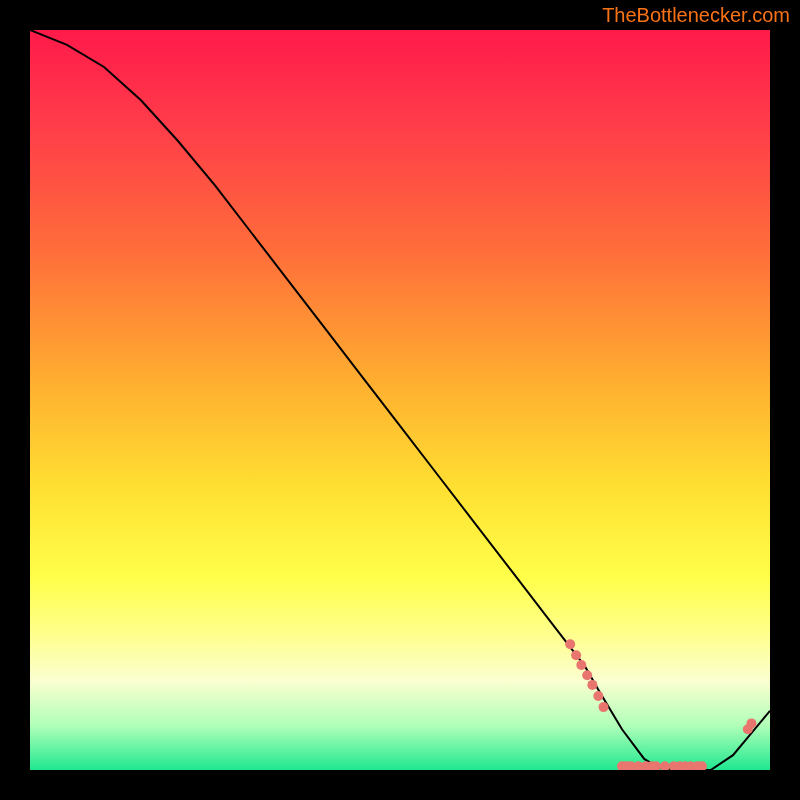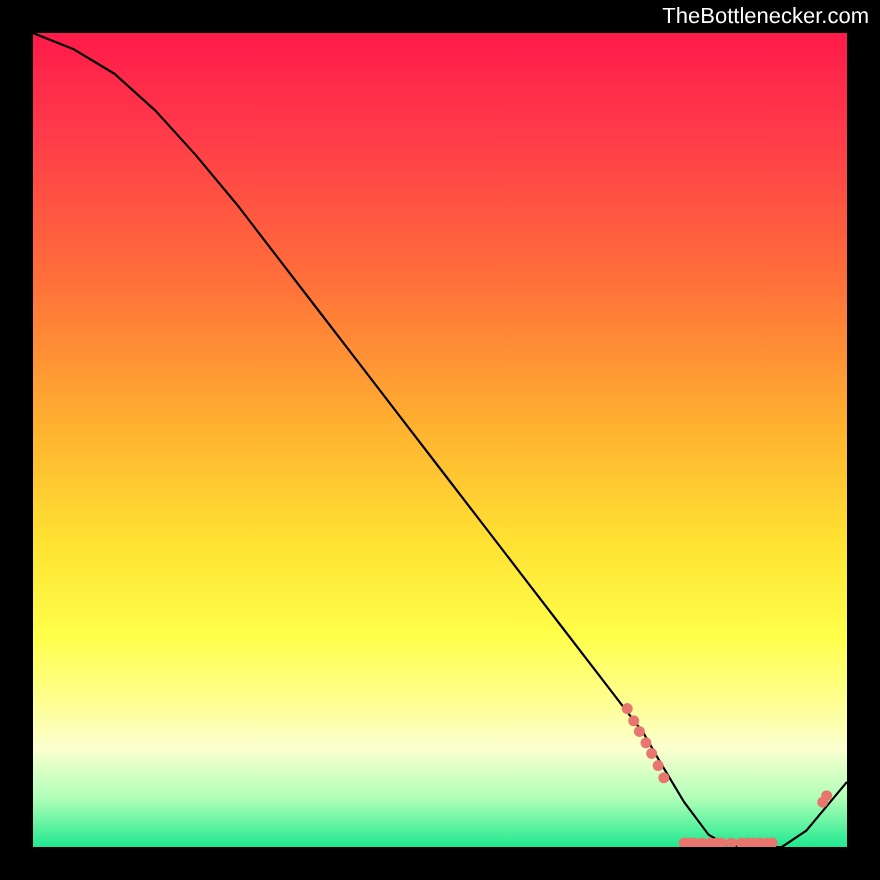--- a/index.html
+++ b/index.html
@@ -7,21 +7,21 @@
     width: 800px;
     height: 800px;
     background: #000;
     position: relative;
     font-family: Arial, sans-serif;
   }
   .attribution {
     position: absolute;
     top: 4px;
     right: 10px;
-    color: #ffffff;
+    color: #f97316;
     font-size: 20px;
     z-index: 10;
   }
   .plot-area {
     position: absolute;
     left: 30px;
     top: 30px;
     width: 740px;
     height: 740px;
     overflow: hidden;

